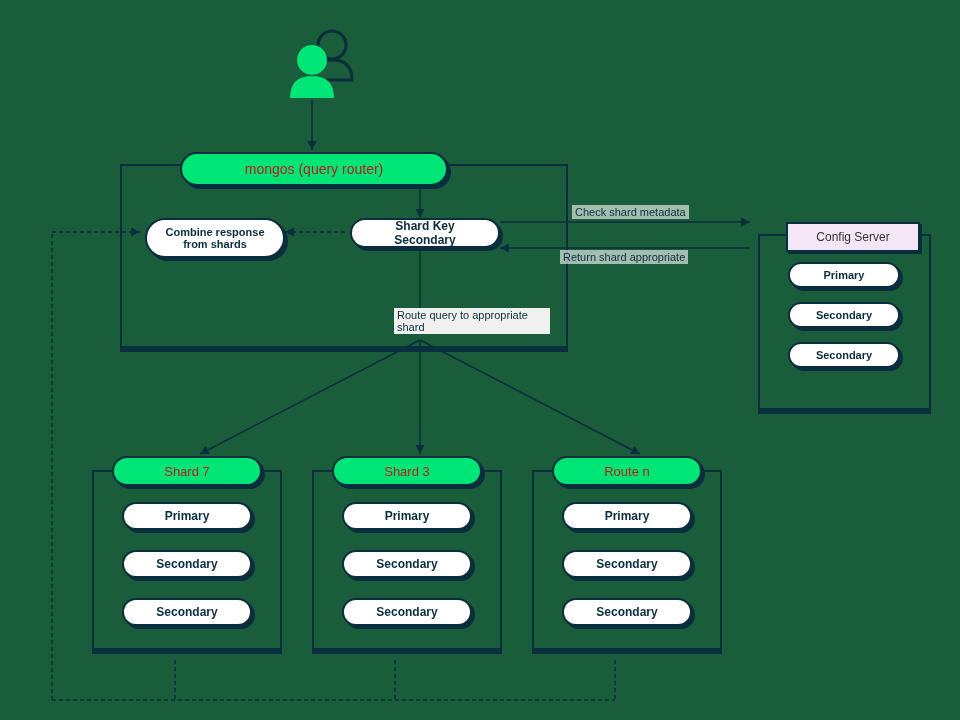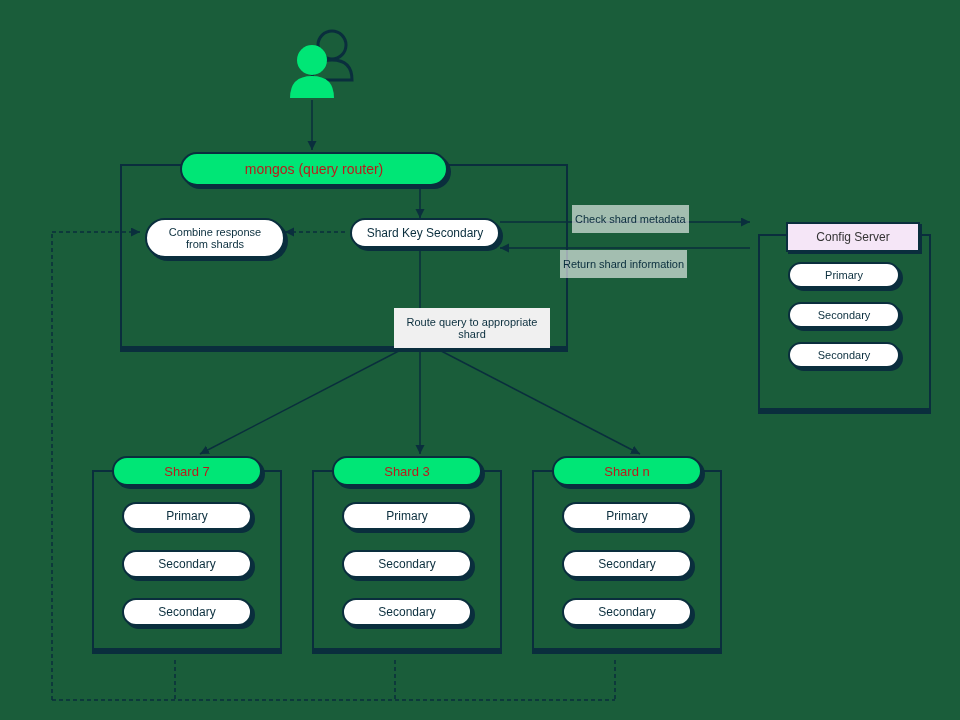--- a/index.html
+++ b/index.html
@@ -27,20 +27,21 @@
     border-radius: 20px;
     display: flex;
     align-items: center;
     justify-content: center;
     font-size: 13px;
     color: #0a2e3d;
     box-shadow: 3px 3px 0 #0a2e3d;
     text-align: center;
     padding: 6px 14px;
     box-sizing: border-box;
+    font-weight: bold;
   }
   .pill-green {
     background: #00e676;
     color: #b91c1c;
     font-weight: 400;
   }
   .box {
     position: absolute;
     border: 2px solid #0a2e3d;
     box-sizing: border-box;
@@ -57,22 +58,21 @@
     display: flex;
     align-items: center;
     justify-content: center;
     box-shadow: 2px 2px 0 #0a2e3d;
   }
   .label-text {
     position: absolute;
     font-size: 11px;
     color: #0a2e3d;
     background: rgba(255,255,255,0.6);
-    padding: 8px 3px;
-    text-align: center;
+    padding: 1px 3px;
   }
   .label-text.plain {
     background: #f0f0f0;
     margin-left: 48px;
   }
   .multiline {
     line-height: 1.1;
   }
 </style>
 </head>
@@ -127,37 +127,37 @@
 <div class="pill pill-green" style="left:180px; top:152px; width:268px; height:34px; font-size:14px;">mongos (query router)</div>
 
 <div class="pill multiline" style="left:145px; top:218px; width:140px; height:40px; font-size:11px;">Combine response from shards</div>
 
 <div class="pill" style="left:350px; top:218px; width:150px; height:30px; font-size:12px;">Shard Key Secondary</div>
 
 <div class="label-text plain multiline" style="left:346px; top:308px; width:150px;">Route query to appropriate shard</div>
 
 <div class="label-text" style="left:572px; top:205px;">Check shard metadata</div>
 
-<div class="label-text" style="left:560px; top:250px;">Return shard information</div>
+<div class="label-text" style="left:560px; top:250px;">Return shard appropriate</div>
 
 <div class="box box-shadow-bottom" style="left:758px; top:234px; width:173px; height:180px;"></div>
 <div class="config-header" style="left:780px; top:222px; width:130px; height:26px;margin-left:6px;">Config Server</div>
 <div class="pill" style="left:788px; top:262px; width:112px; height:26px; font-size:11px;">Primary</div>
 <div class="pill" style="left:788px; top:302px; width:112px; height:26px; font-size:11px;">Secondary</div>
 <div class="pill" style="left:788px; top:342px; width:112px; height:26px; font-size:11px;">Secondary</div>
 
 <div class="box box-shadow-bottom" style="left:92px; top:470px; width:190px; height:184px;"></div>
 <div class="pill pill-green" style="left:112px; top:456px; width:150px; height:30px;">Shard 7</div>
 <div class="pill" style="left:122px; top:502px; width:130px; height:28px; font-size:12px;">Primary</div>
 <div class="pill" style="left:122px; top:550px; width:130px; height:28px; font-size:12px;">Secondary</div>
 <div class="pill" style="left:122px; top:598px; width:130px; height:28px; font-size:12px;">Secondary</div>
 
 <div class="box box-shadow-bottom" style="left:312px; top:470px; width:190px; height:184px;"></div>
 <div class="pill pill-green" style="left:332px; top:456px; width:150px; height:30px;">Shard 3</div>
 <div class="pill" style="left:342px; top:502px; width:130px; height:28px; font-size:12px;">Primary</div>
 <div class="pill" style="left:342px; top:550px; width:130px; height:28px; font-size:12px;">Secondary</div>
 <div class="pill" style="left:342px; top:598px; width:130px; height:28px; font-size:12px;">Secondary</div>
 
 <div class="box box-shadow-bottom" style="left:532px; top:470px; width:190px; height:184px;"></div>
-<div class="pill pill-green" style="left:552px; top:456px; width:150px; height:30px;">Shard n</div>
+<div class="pill pill-green" style="left:552px; top:456px; width:150px; height:30px;">Route n</div>
 <div class="pill" style="left:562px; top:502px; width:130px; height:28px; font-size:12px;">Primary</div>
 <div class="pill" style="left:562px; top:550px; width:130px; height:28px; font-size:12px;">Secondary</div>
 <div class="pill" style="left:562px; top:598px; width:130px; height:28px; font-size:12px;">Secondary</div>
 
 </body></html>

